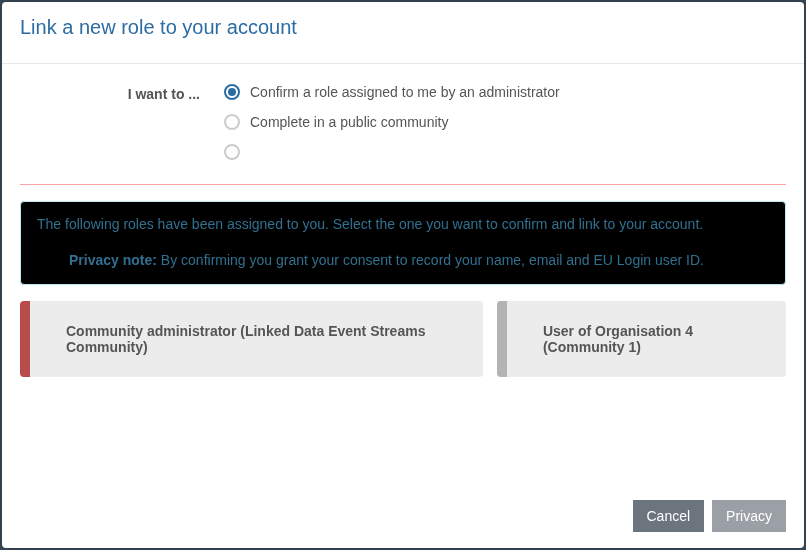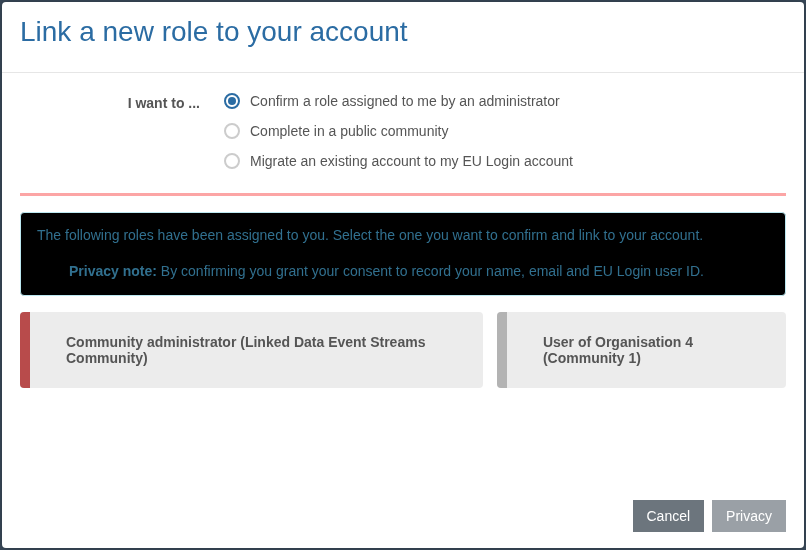--- a/index.html
+++ b/index.html
@@ -22,31 +22,31 @@
       display: flex;
       flex-direction: column;
       box-shadow: 0 0 8px rgba(0,0,0,0.3);
     }
     .modal-header {
       padding: 14px 18px 24px;
       border-bottom: 1px solid #e6e6e6;
     }
     .modal-title {
       color: #2b6ca3;
-      font-size: 28px;
+      font-size: 20px;
       font-weight: 400;
     }
     .modal-body {
       flex: 1;
       overflow-y: auto;
       padding: 0 18px;
     }
     .options-section {
       padding: 20px 0 24px;
-      border-bottom: 3px solid #fca5a5;
+      border-bottom: 1px solid #fca5a5;
     }
     .option-row {
       display: flex;
       align-items: flex-start;
       gap: 24px;
     }
     .option-label {
       width: 180px;
       text-align: right;
       font-weight: bold;
@@ -163,21 +163,20 @@
           <label class="radio-item">
             <span class="radio-circle selected"></span>
             <span>Confirm a role assigned to me by an administrator</span>
           </label>
           <label class="radio-item">
             <span class="radio-circle"></span>
             <span>Complete in a public community</span>
           </label>
           <label class="radio-item">
             <span class="radio-circle"></span>
-            <span>Migrate an existing account to my EU Login account</span>
           </label>
         </div>
       </div>
     </div>
 
     <div class="info-box">
       <p>The following roles have been assigned to you. Select the one you want to confirm and link to your account.</p>
       <p>
         <strong>Privacy note:</strong><span> By confirming you grant your consent to record your name, email and EU Login user ID.</span>
       </p>

